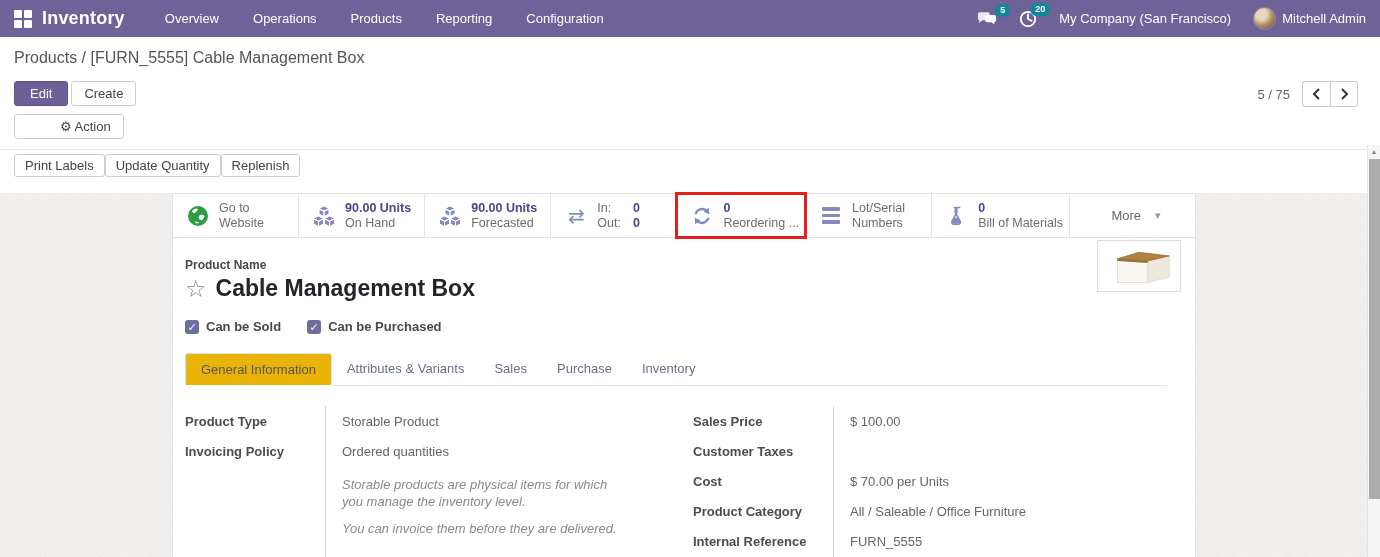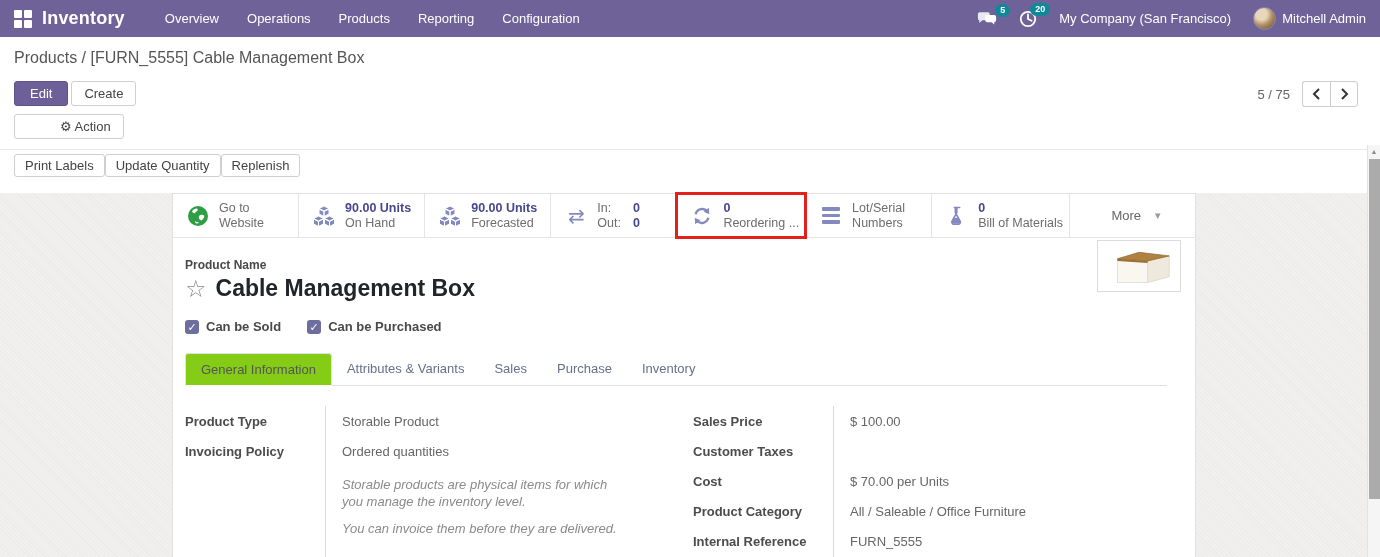--- a/index.html
+++ b/index.html
@@ -6,21 +6,21 @@
   html,body { width:1380px; height:557px; overflow:hidden; background:#fff;
               font-family:"Liberation Sans", sans-serif; }
 
   
   .navbar { height:37px; background:#6e6299; display:flex; align-items:center;
             color:#fff; padding:0 14px; }
   .apps-grid { width:18px; height:18px; display:grid; grid-template-columns:8px 8px;
                grid-template-rows:8px 8px; gap:2px; margin-right:10px; cursor:pointer; }
   .apps-grid span { background:#fff; border-radius:1px; display:block; }
   .app-name { font-size:18px; font-weight:bold; margin-right:26px; letter-spacing:.2px; }
-  .nav-menu { display:flex; gap:0; }
+  .nav-menu { display:flex; gap:6px; }
   .nav-menu .menu-item { font-size:13px; padding:9px 14px; cursor:pointer; }
   .nav-right { margin-left:auto; display:flex; align-items:center; gap:22px; }
   .icon-badge-wrap { position:relative; display:inline-flex; align-items:center; cursor:pointer; }
   .badge { position:absolute; top:-7px; right:-13px; background:#0f8999; color:#fff;
            font-size:9px; font-weight:bold; border-radius:8px; padding:1px 5px; line-height:11px; }
   .company-name, .user-name { font-size:13px; cursor:pointer; }
   .avatar { width:23px; height:23px; border-radius:50%;
             background:radial-gradient(circle at 35% 30%, #e8d7bb 0 28%, #b08d60 55%, #5d4a36 100%);
             border:1px solid #8f84b3; margin-right:6px; }
   .user-wrap { display:flex; align-items:center; cursor:pointer; }
@@ -85,21 +85,21 @@
                    align-items:center; justify-content:center; }
   .checkbox-row { display:flex; gap:26px; margin-top:17px; }
   .cb-wrap { display:flex; align-items:center; gap:7px; cursor:pointer; }
   .cb-box { width:14px; height:14px; background:#6d6d9e; border-radius:3px; color:#fff;
             font-size:11px; display:flex; align-items:center; justify-content:center; line-height:14px; }
   .cb-label { font-size:13px; font-weight:bold; color:#494949;text-align:right; }
 
   
   .tabs { display:flex; margin-top:19px; border-bottom:1px solid #dee2e6; padding-left:0px; }
   .tab { font-size:13px; color:#66708a; padding:8px 15px; cursor:pointer; margin-bottom:-1px; }
-  .tab.active { color:#555; background:#84cc16; border:1px solid #dee2e6; border-bottom:1px solid #fff;
+  .tab.active { color:#555; background:#eab308; border:1px solid #dee2e6; border-bottom:1px solid #fff;
                 border-radius:3px 3px 0 0; }
 
   
   .fields { display:flex; gap:46px; padding:20px 16px 0 0; }
   .fcol { display:block; }
   .fcol-left { width:462px; }
   .fcol-right { flex:1; }
   .frow { display:grid; grid-template-columns:140px 1fr; }
   .flabel { font-size:13px; font-weight:bold; color:#4c4c4c; padding:6.5px 10px 6.5px 0; line-height:17px; }
   .fvalue { font-size:13px; color:#666; border-left:1px solid #d9d9d9; padding:6.5px 0 6.5px 16px;

